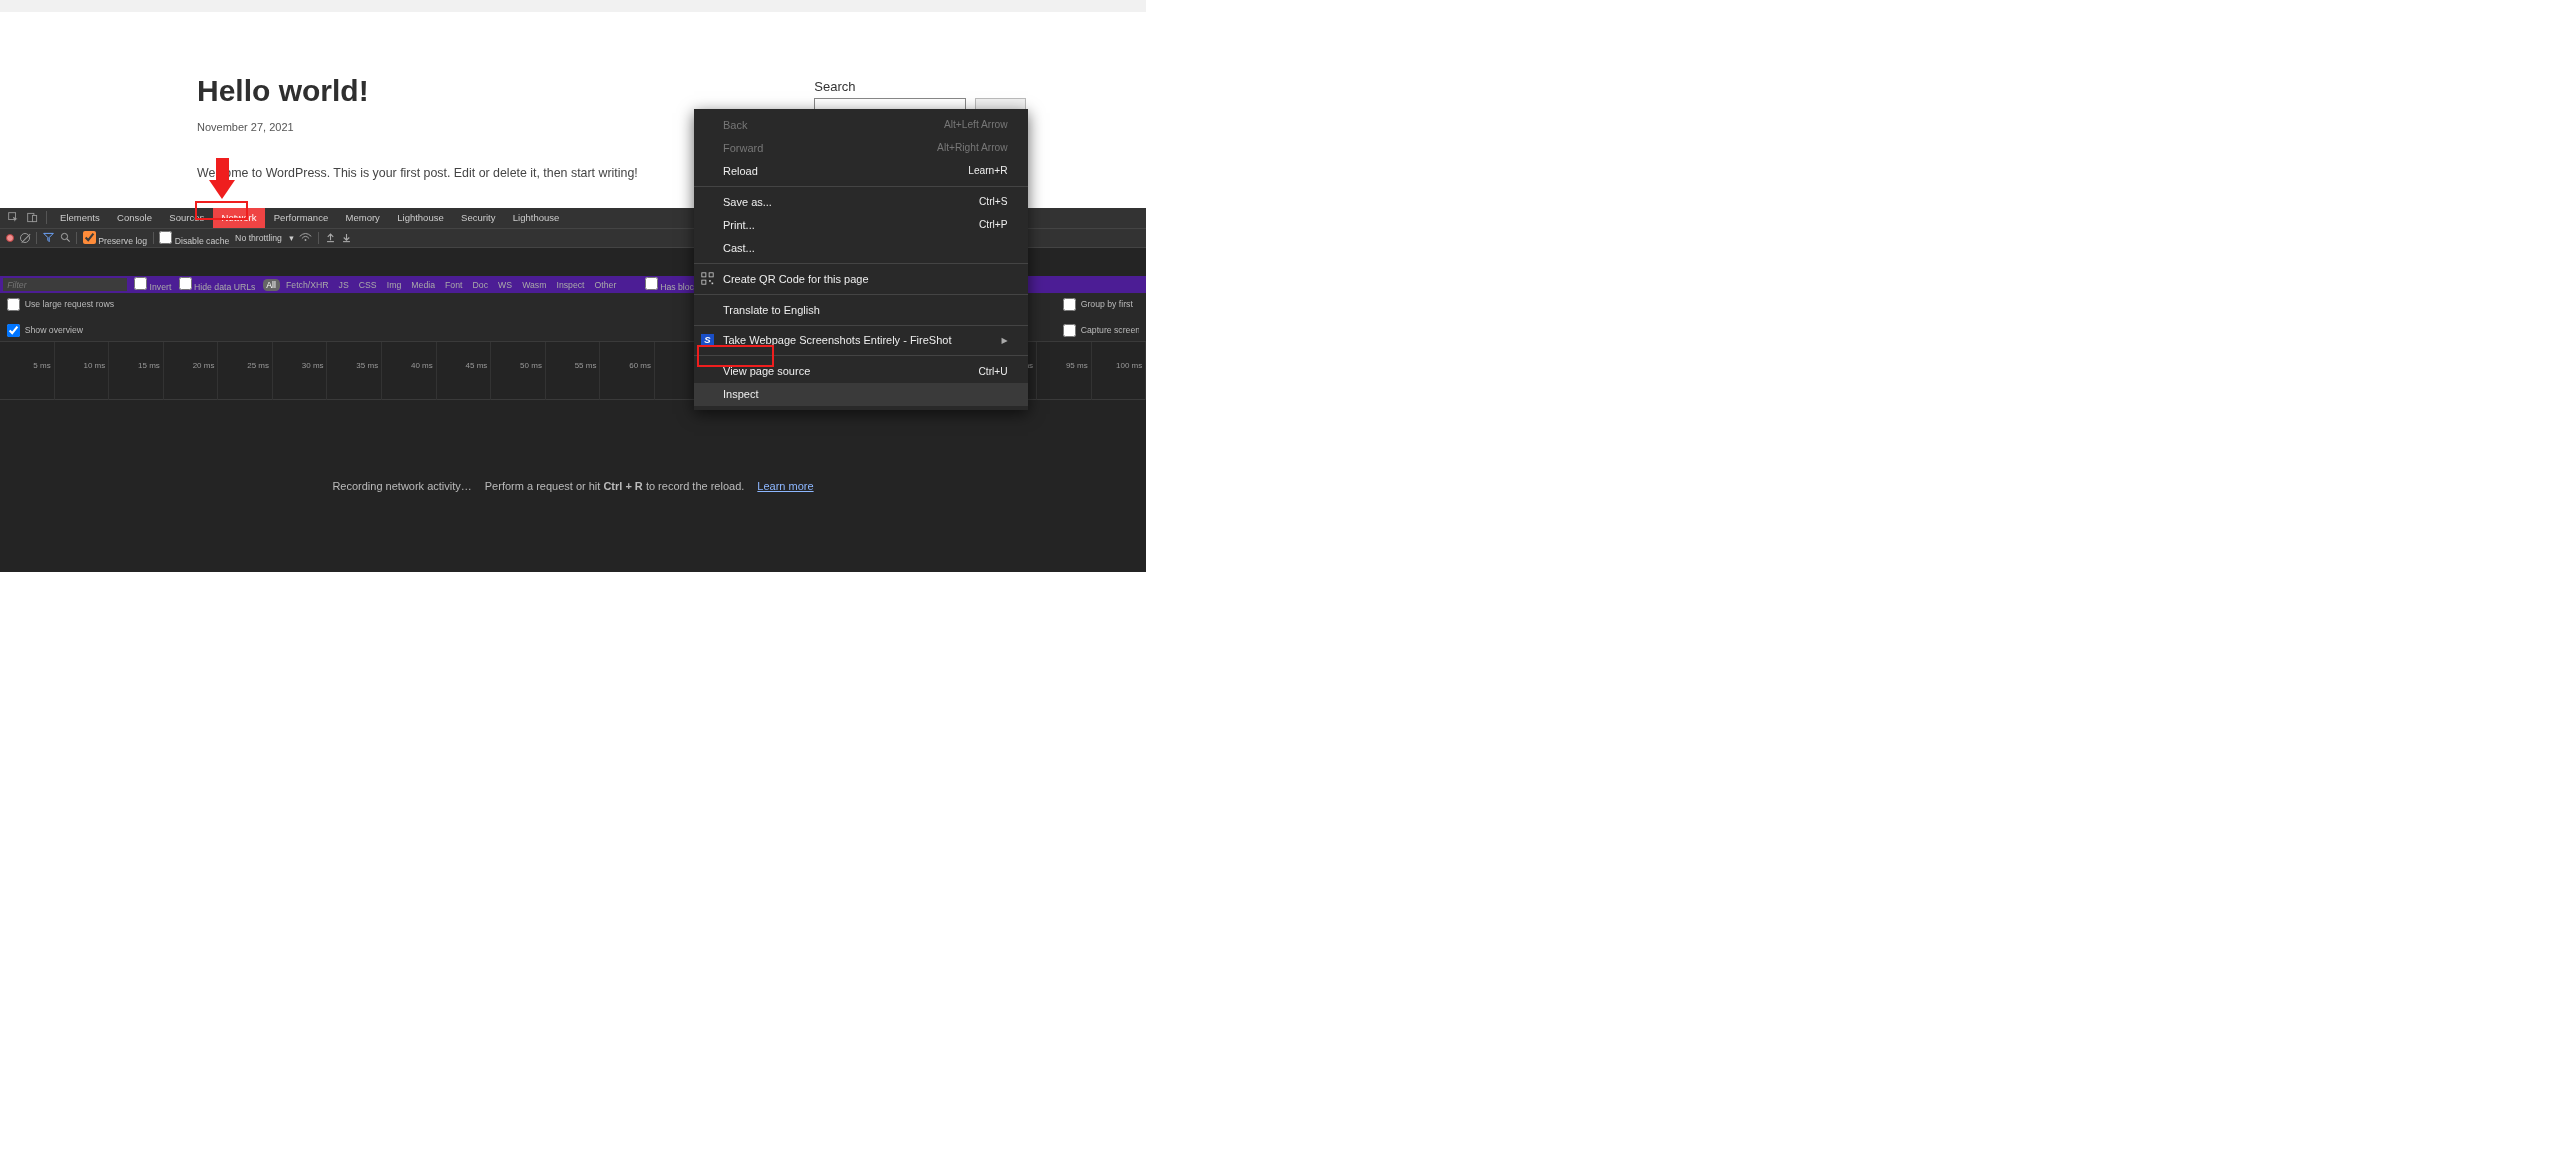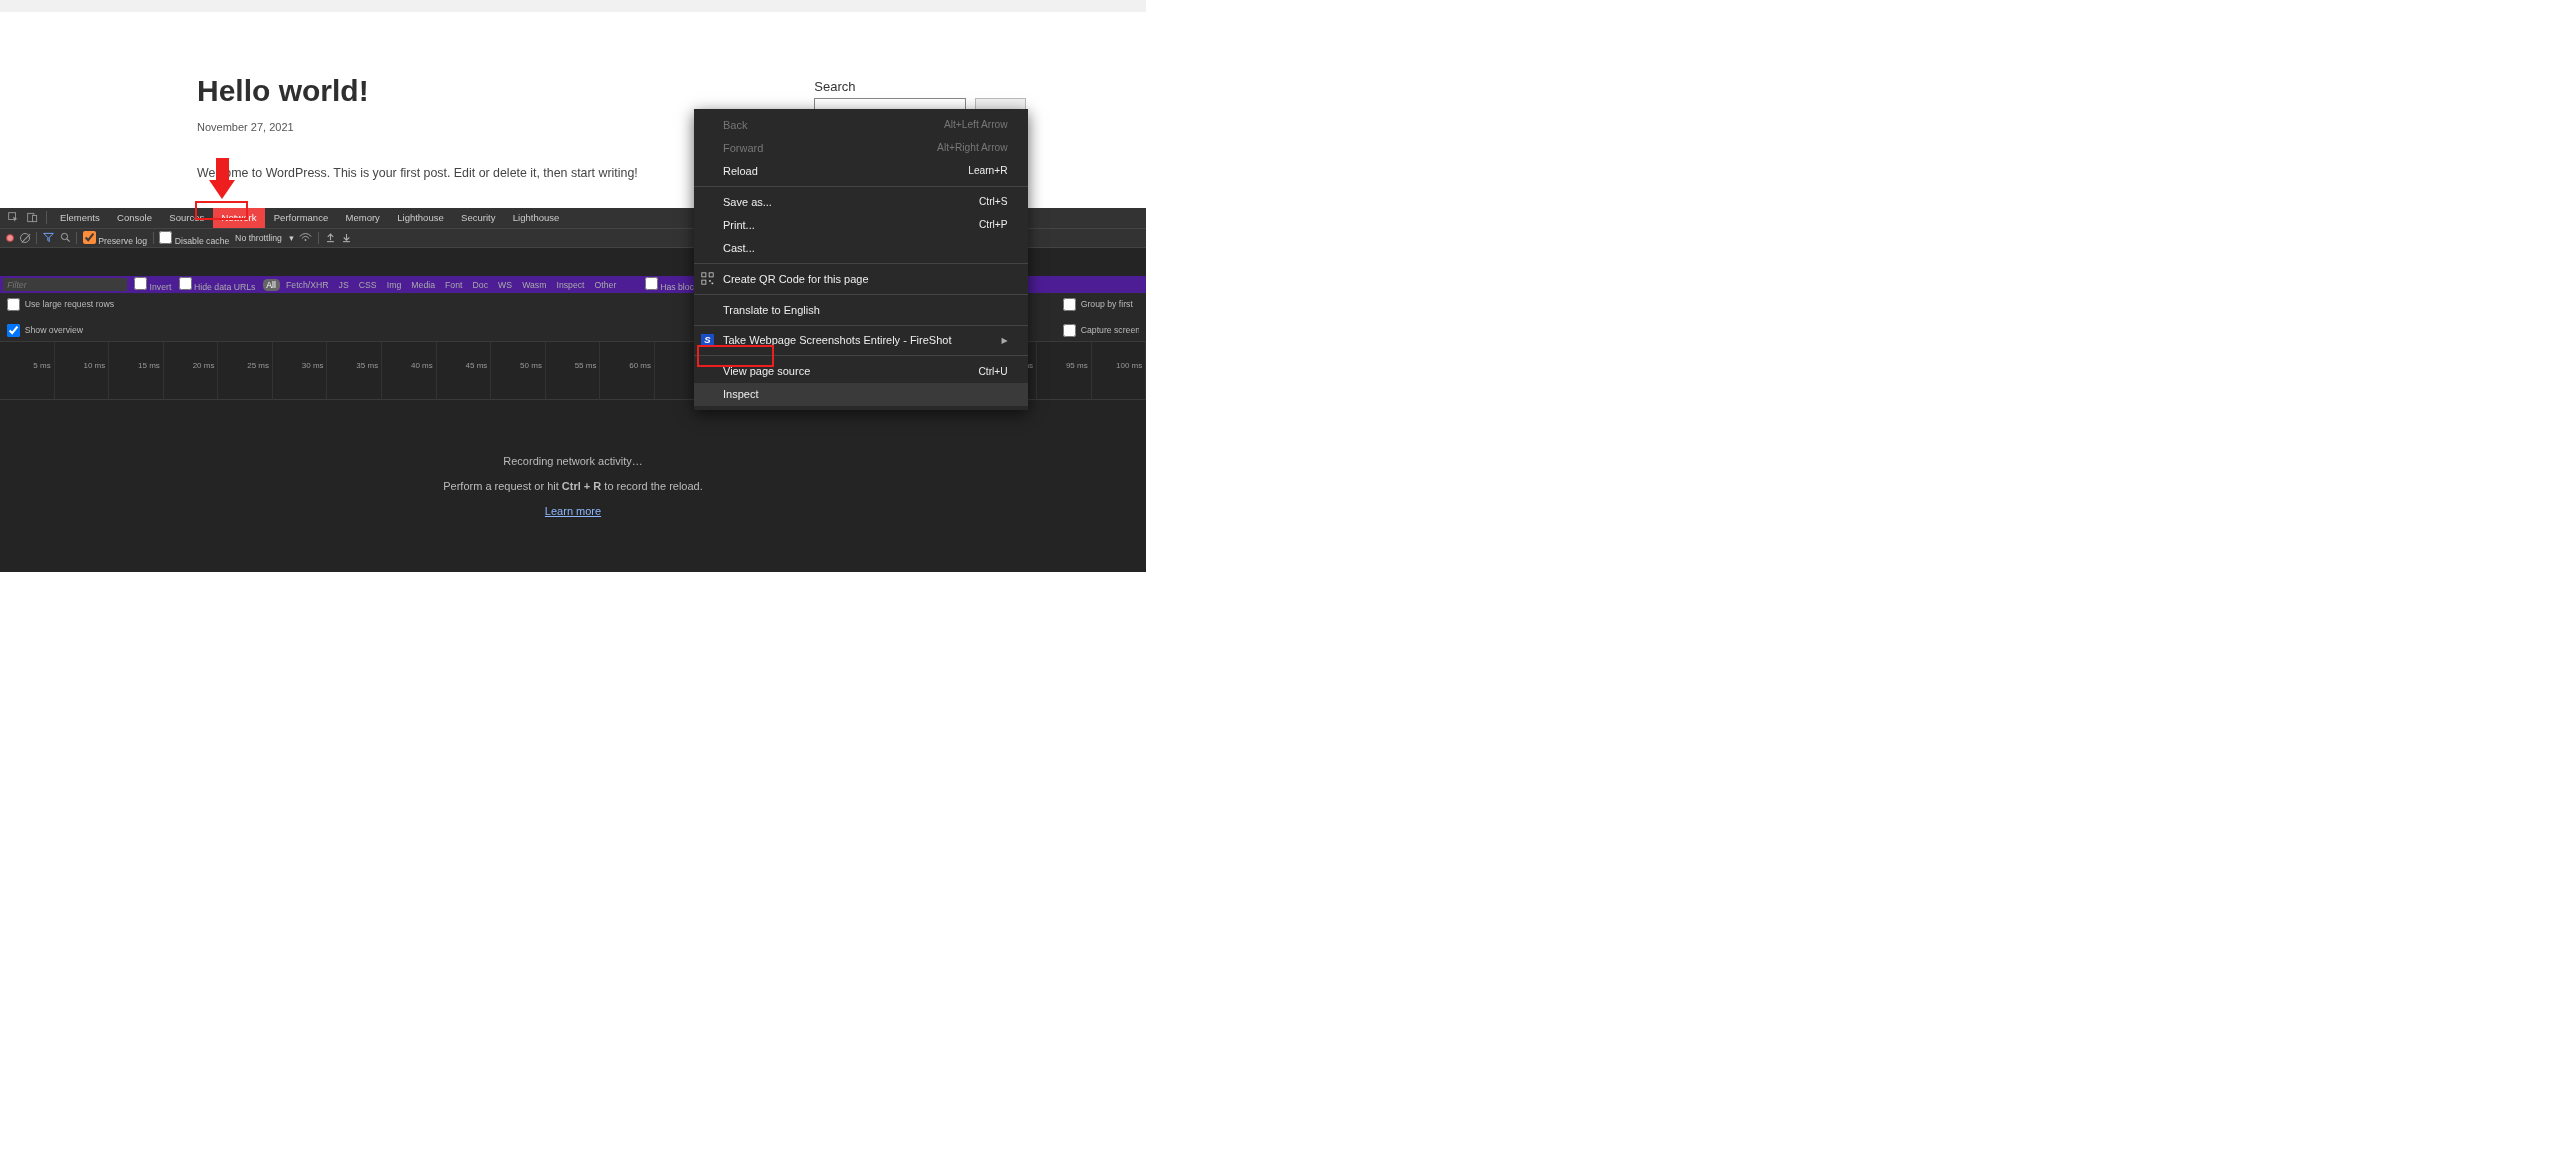--- a/index.html
+++ b/index.html
@@ -45,21 +45,21 @@
 .dt-opts { background: #292929; border-bottom: 0.7px solid #3a3a3a; display: flex; font-size: 8.7px; color: #bbb; }
 .dt-opts .col { width: 50%; padding: 3.6px 7.3px; display: flex; flex-direction: column; gap: 13px; }
 .dt-opts .col:last-child { text-align: left; padding-left: 614px; width: auto; flex: 1; }
 .dt-opts label { display: flex; align-items: center; gap: 4.4px; }
 
 .timeline { height: 58px; background: #242424; border-bottom: 0.7px solid #3a3a3a; position: relative; }
 .timeline .ticks { display: flex; }
 .timeline .tick { flex: 1; position: relative; height: 58px; border-right: 0.7px solid #333; }
 .timeline .tick span { position: absolute; top: 19px; right: 2.9px; font-size: 8px; color: #999; }
 
-.net-body { height: 172px; background: #242424; display: flex; flex-direction: column; align-items: center; justify-content: center; color: #bbb; font-size: 11px; gap: 13px; }
+.net-body { height: 172px; background: #242424; display: flex; flex-direction: row; align-items: center; justify-content: center; color: #bbb; font-size: 11px; gap: 13px; }
 .net-body a { color: #8db7ff; text-decoration: underline; }
 
 .ctx-menu { position: absolute; left: 694px; top: 109px; width: 334px; background: #292929; color: #eee; font-size: 11px; box-shadow: 0 4.4px 14.6px rgba(0,0,0,.6); padding: 4.4px 0; }
 .ctx-item { display: flex; align-items: center; justify-content: space-between; padding: 4.4px 20.4px 4.4px 29px; height: 23px; cursor: pointer; position: relative; }
 .ctx-item.disabled { color: #777; }
 .ctx-item .kb { color: #eee; font-size: 10.2px; }
 .ctx-item.disabled .kb { color: #777; }
 .ctx-item.hover { background: #3a3a3a; }
 .ctx-sep { height: 0.7px; background: #444; margin: 3.6px 0; }
 .ctx-item .pre-ic { position: absolute; left: 7.3px; width: 13px; height: 13px; display: flex; align-items: center; justify-content: center; }

